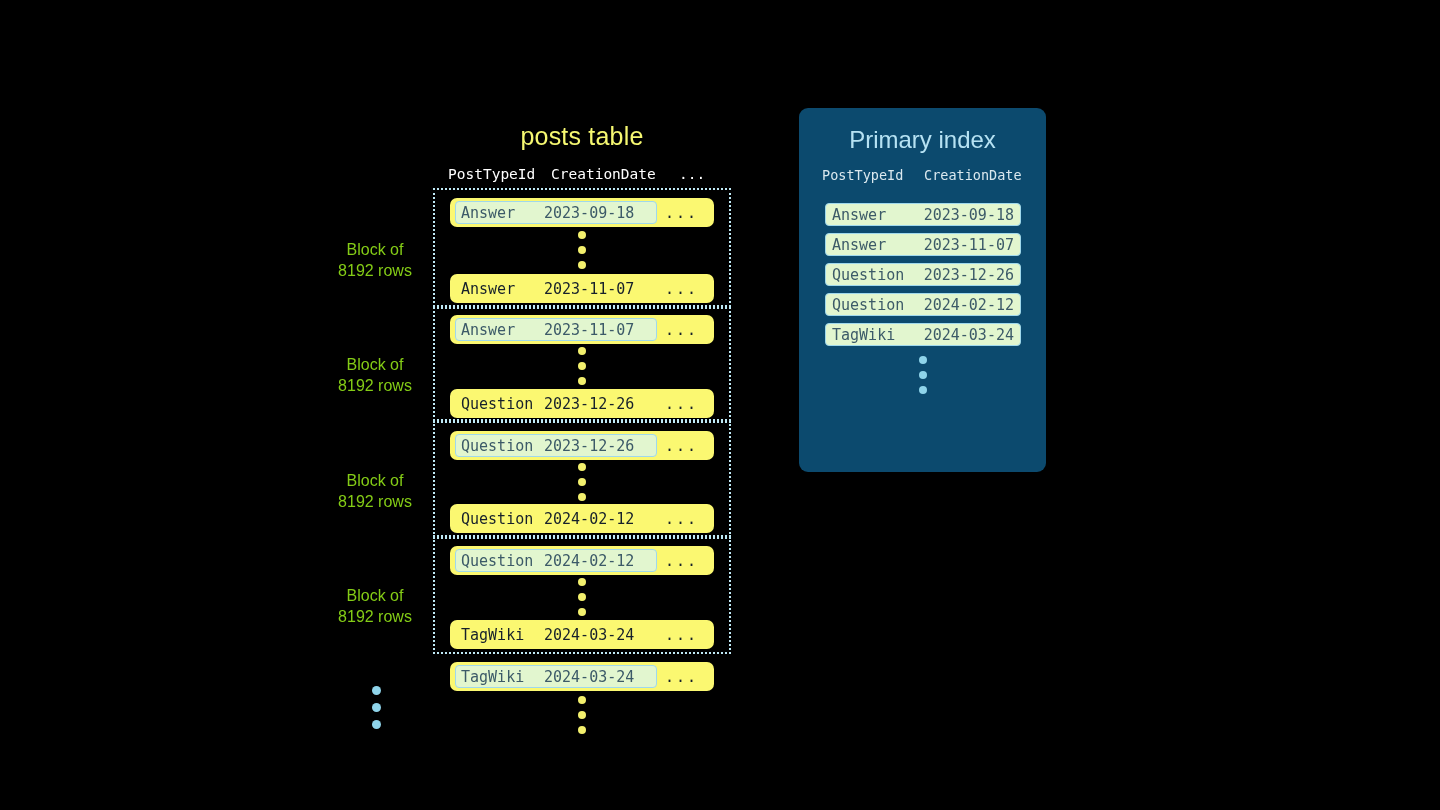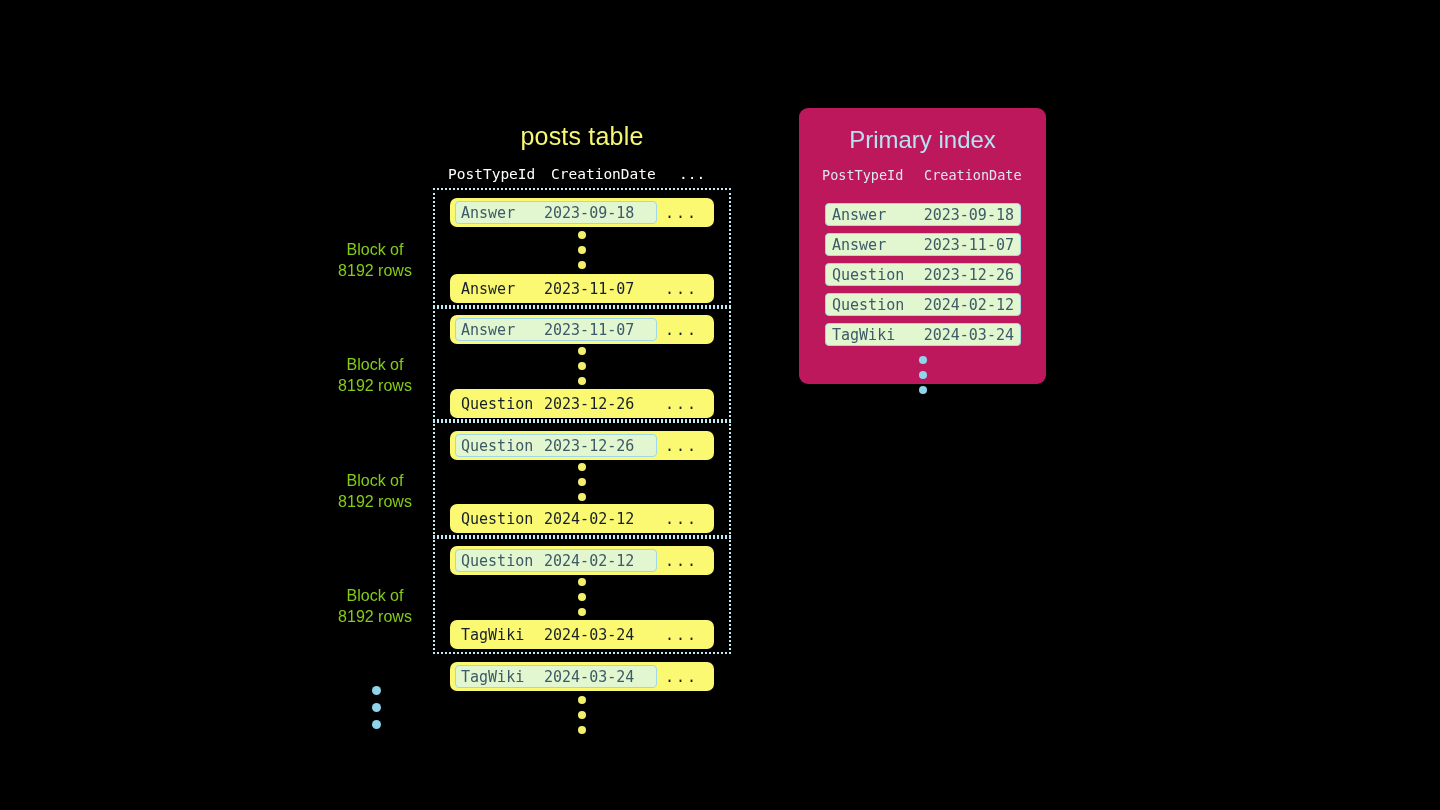--- a/index.html
+++ b/index.html
@@ -164,22 +164,22 @@
     background: #8fd4ea;
   }
   #left-vdots i:last-child { margin-bottom: 0; }
 
   
   #index-panel {
     position: absolute;
     left: 799px;
     top: 108px;
     width: 247px;
-    height: 276px;
-    background: #be185d;
+    height: 364px;
+    background: #0c4a6e;
     border-radius: 9px;
   }
   #index-title {
     position: absolute;
     left: 0;
     top: 18px;
     width: 100%;
     text-align: center;
     font-size: 24px;
     color: #b6e2f3;

